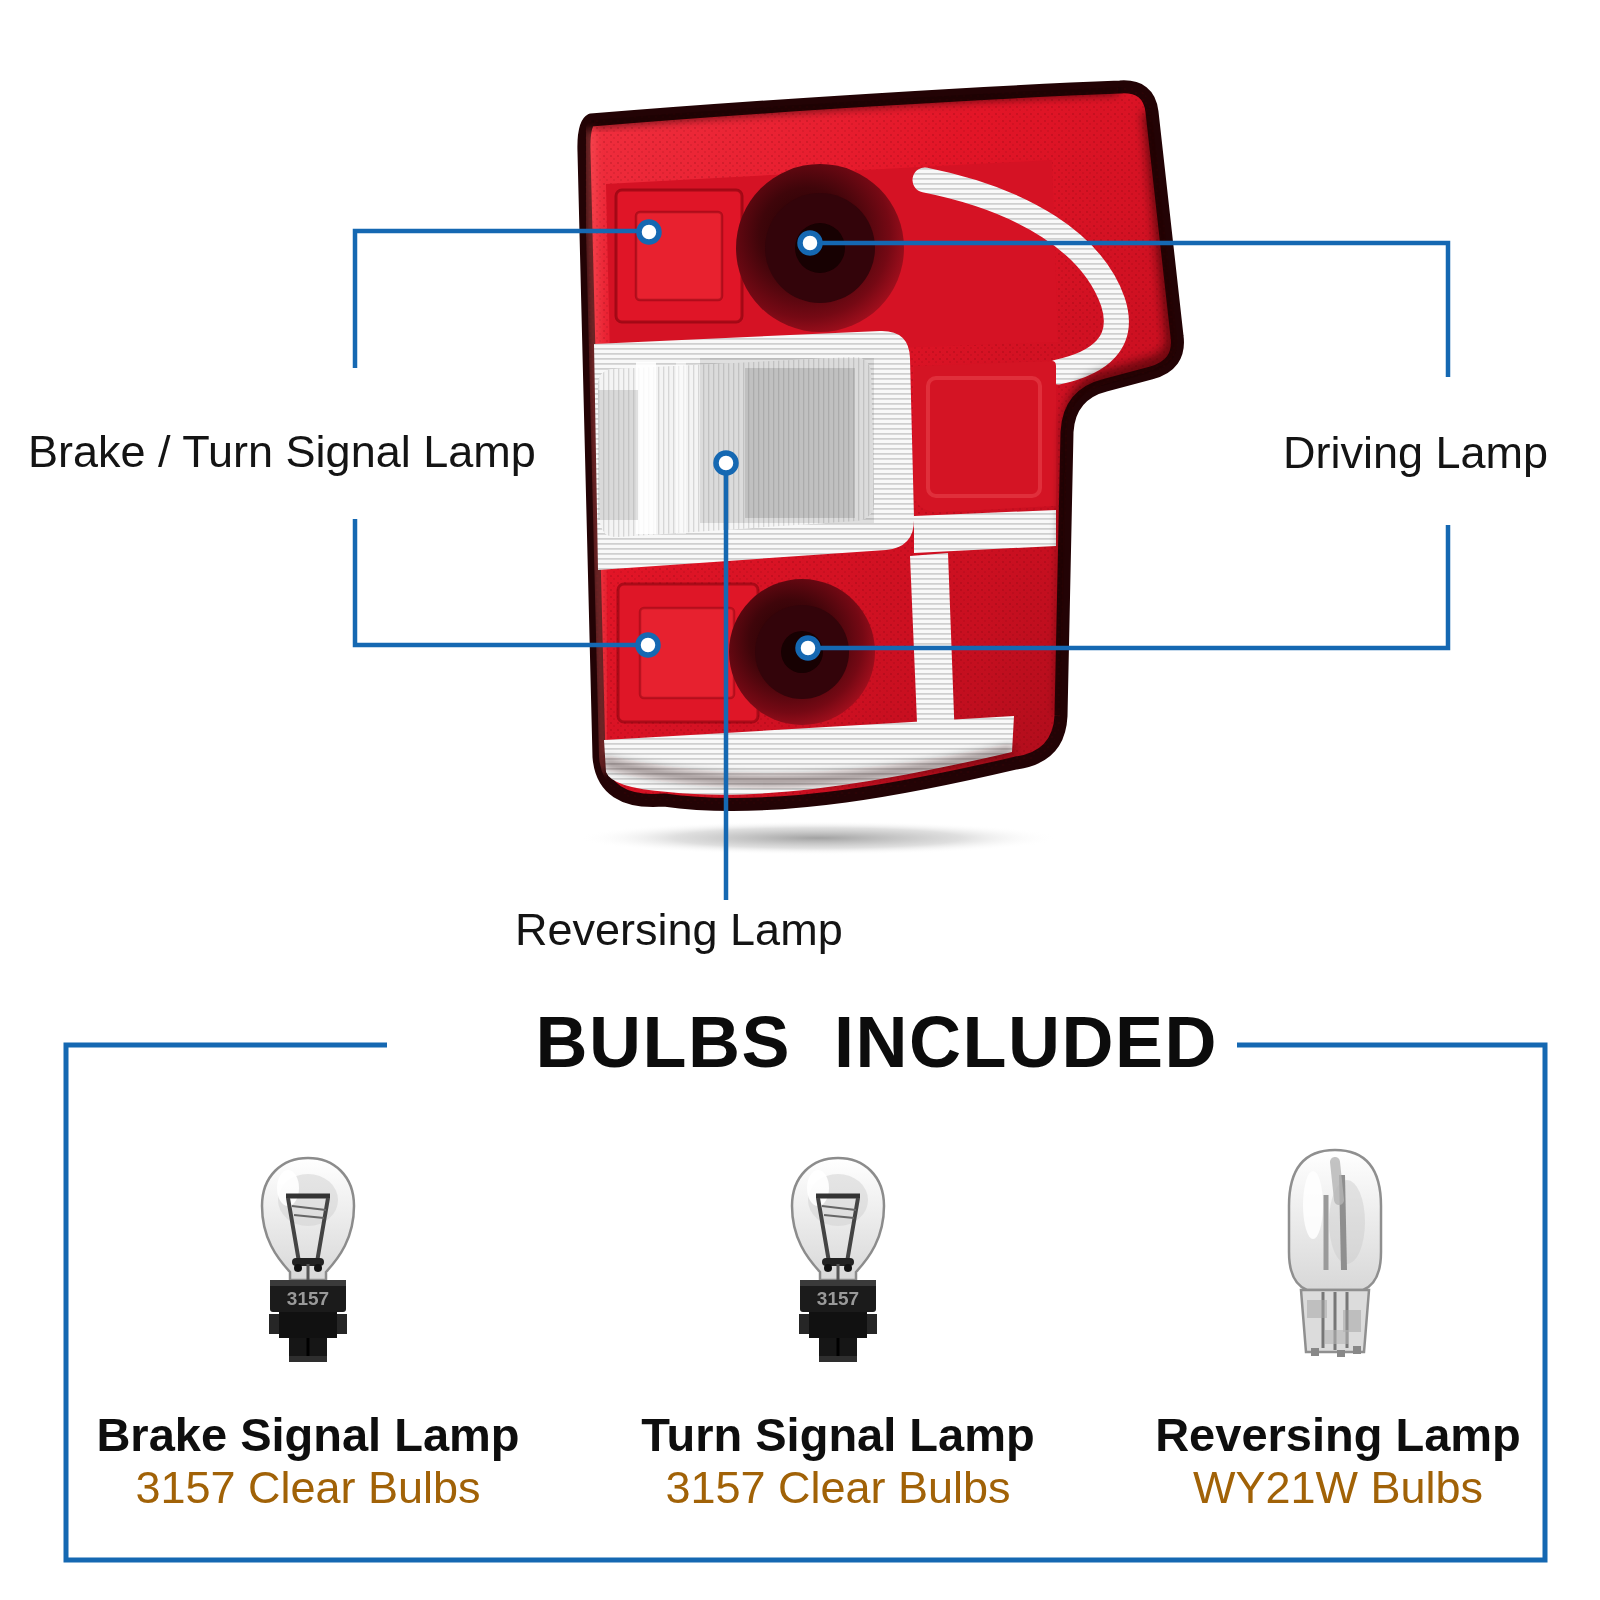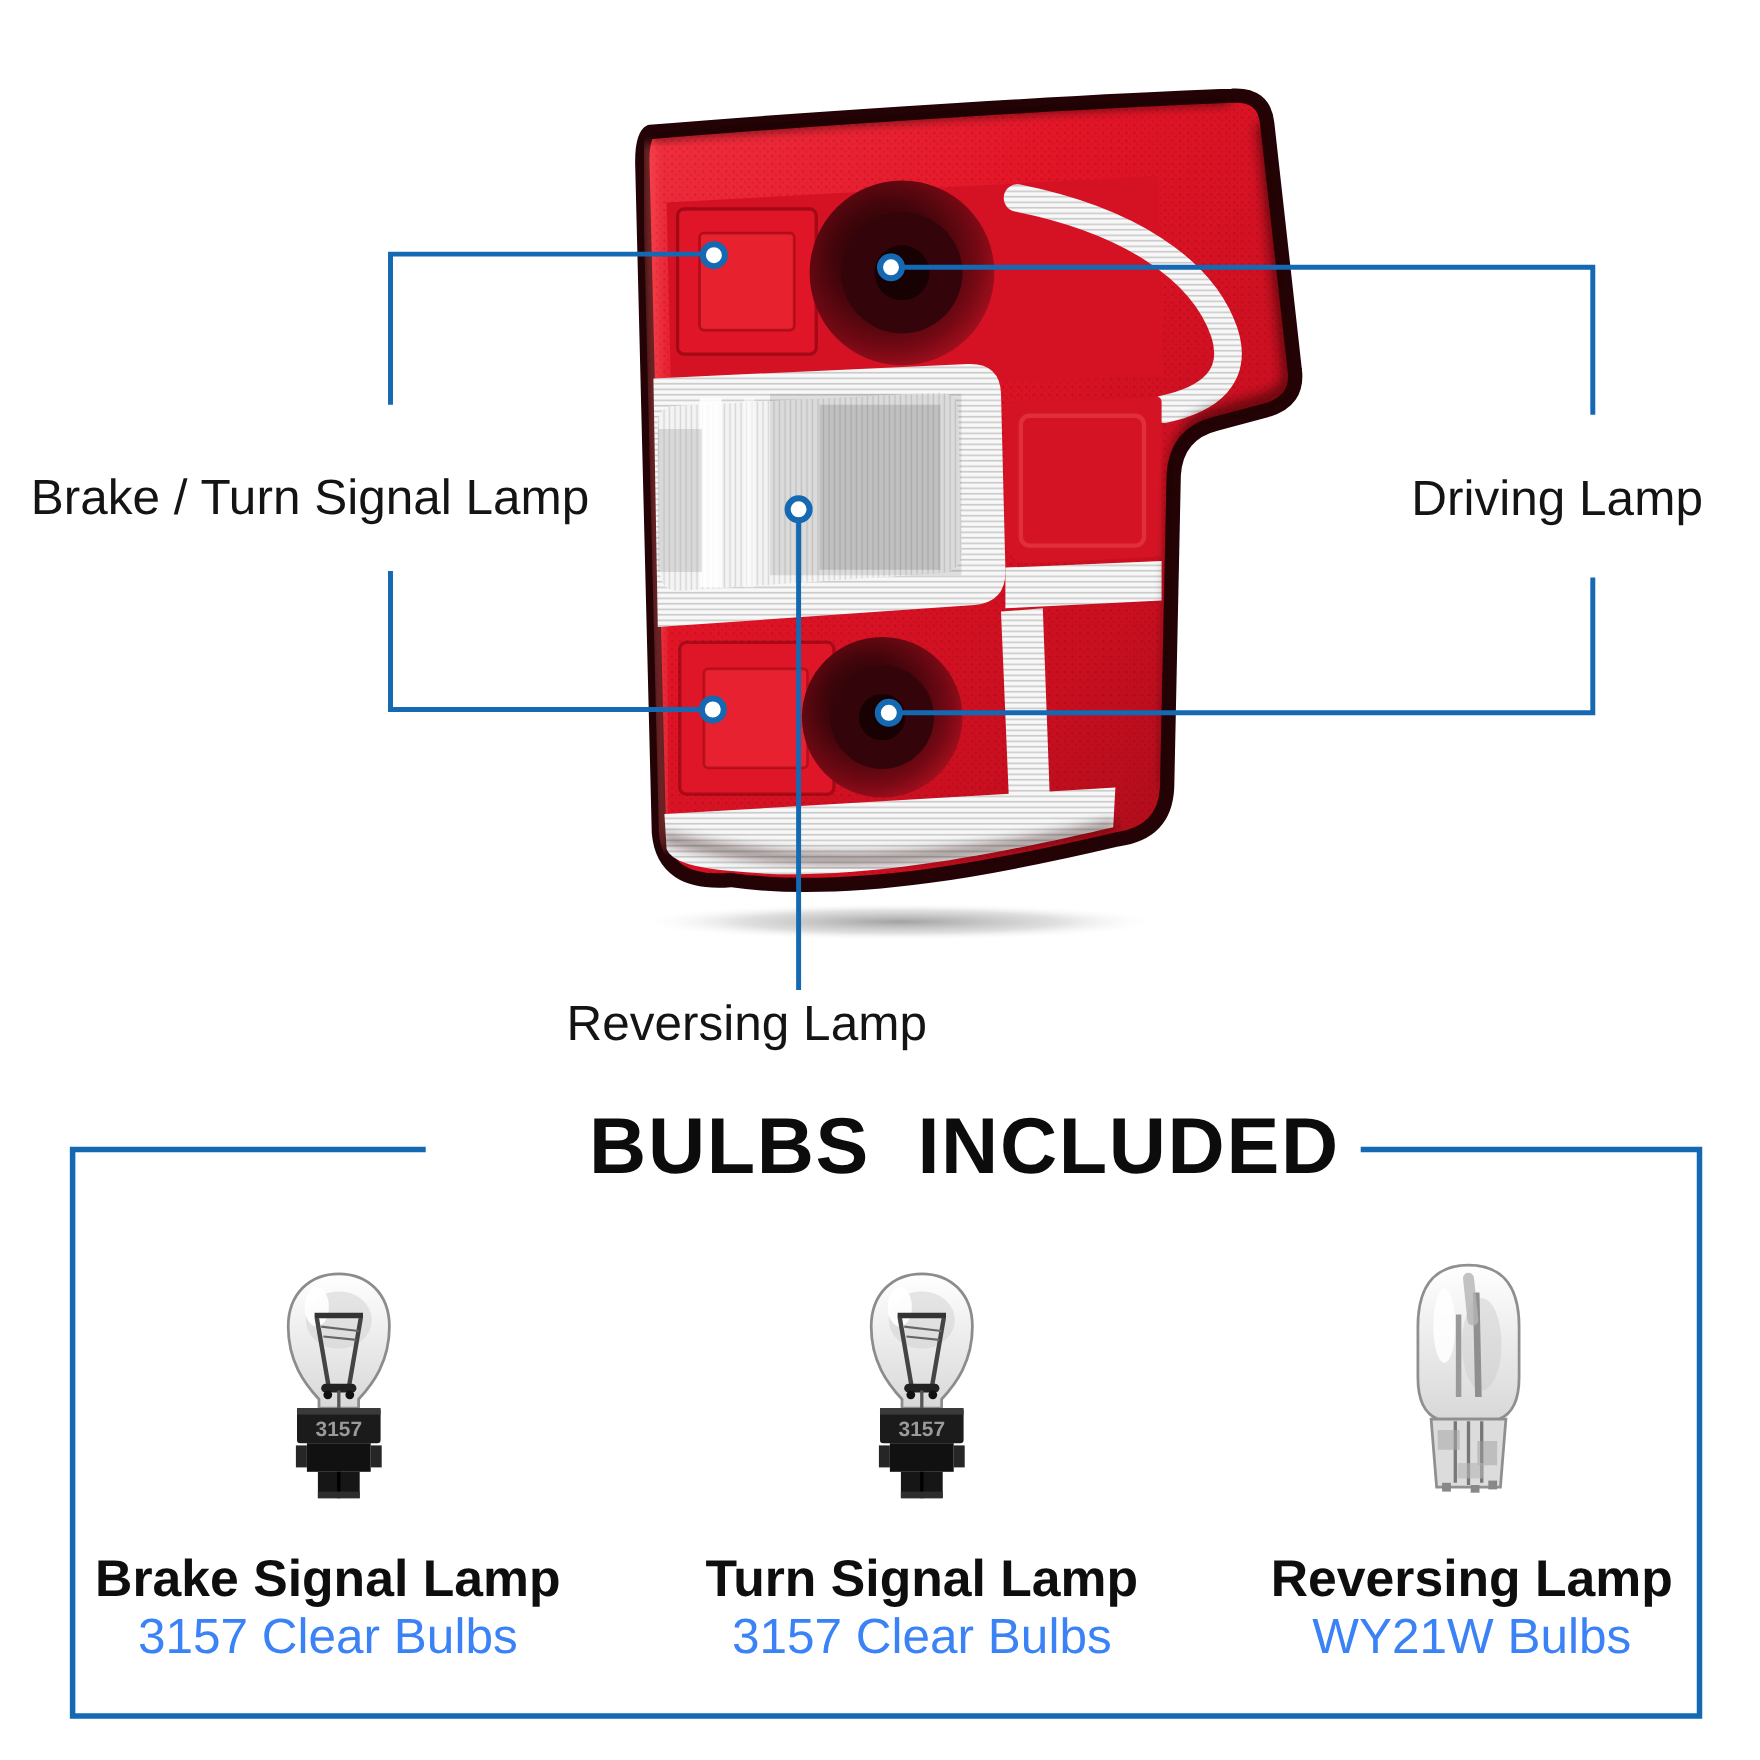--- a/index.html
+++ b/index.html
@@ -12,21 +12,21 @@
     position:absolute;font:400 45px/52px "Liberation Sans",sans-serif;
     color:#141414;white-space:nowrap;
   }
   .heading{
     position:absolute;font-family:"Liberation Sans",sans-serif;font-weight:700;
     font-size:72px;line-height:80px;letter-spacing:1.5px;color:#0c0c0c;
     text-align:center;white-space:pre;
   }
   .caption{position:absolute;width:460px;text-align:center;}
   .cap-name{font:700 47px/56px "Liberation Sans",sans-serif;color:#0e0e0e;}
-  .cap-spec{font:400 45px/50px "Liberation Sans",sans-serif;color:#3b82f6;}
+  .cap-spec{font:400 45px/50px "Liberation Sans",sans-serif;color:#a16207;}
 </style>
 </head>
 <body>
 
 <div class="canvas">
 
   <svg class="scene" width="1600" height="1600" viewBox="0 0 1600 1600">
     <defs>
       <linearGradient id="redBody" x1="0" y1="0" x2="1" y2="1">
         <stop offset="0" stop-color="#f13140"></stop>
@@ -209,21 +209,21 @@
   </svg>
 
   <div class="label" style="left:28px;top:426px;width:516px;">Brake / Turn Signal Lamp</div>
 
   <div class="label" style="left:1283px;top:427px;width:330px;">Driving Lamp</div>
 
   <div class="label" style="left:515px;top:904px;width:400px;">Reversing Lamp</div>
 
   <div class="heading" style="left:400px;top:1002px;width:818px;text-align:right;">BULBS  INCLUDED</div>
 
-  <div class="caption" style="left:68px;top:1407px;">
+  <div class="caption" style="left:78px;top:1407px;">
     <div class="cap-name">Brake Signal Lamp</div>
     <div class="cap-spec">3157 Clear Bulbs</div>
   </div>
 
   <div class="caption" style="left:608px;top:1407px;">
     <div class="cap-name">Turn Signal Lamp</div>
     <div class="cap-spec">3157 Clear Bulbs</div>
   </div>
 
   <div class="caption" style="left:1108px;top:1407px;">

